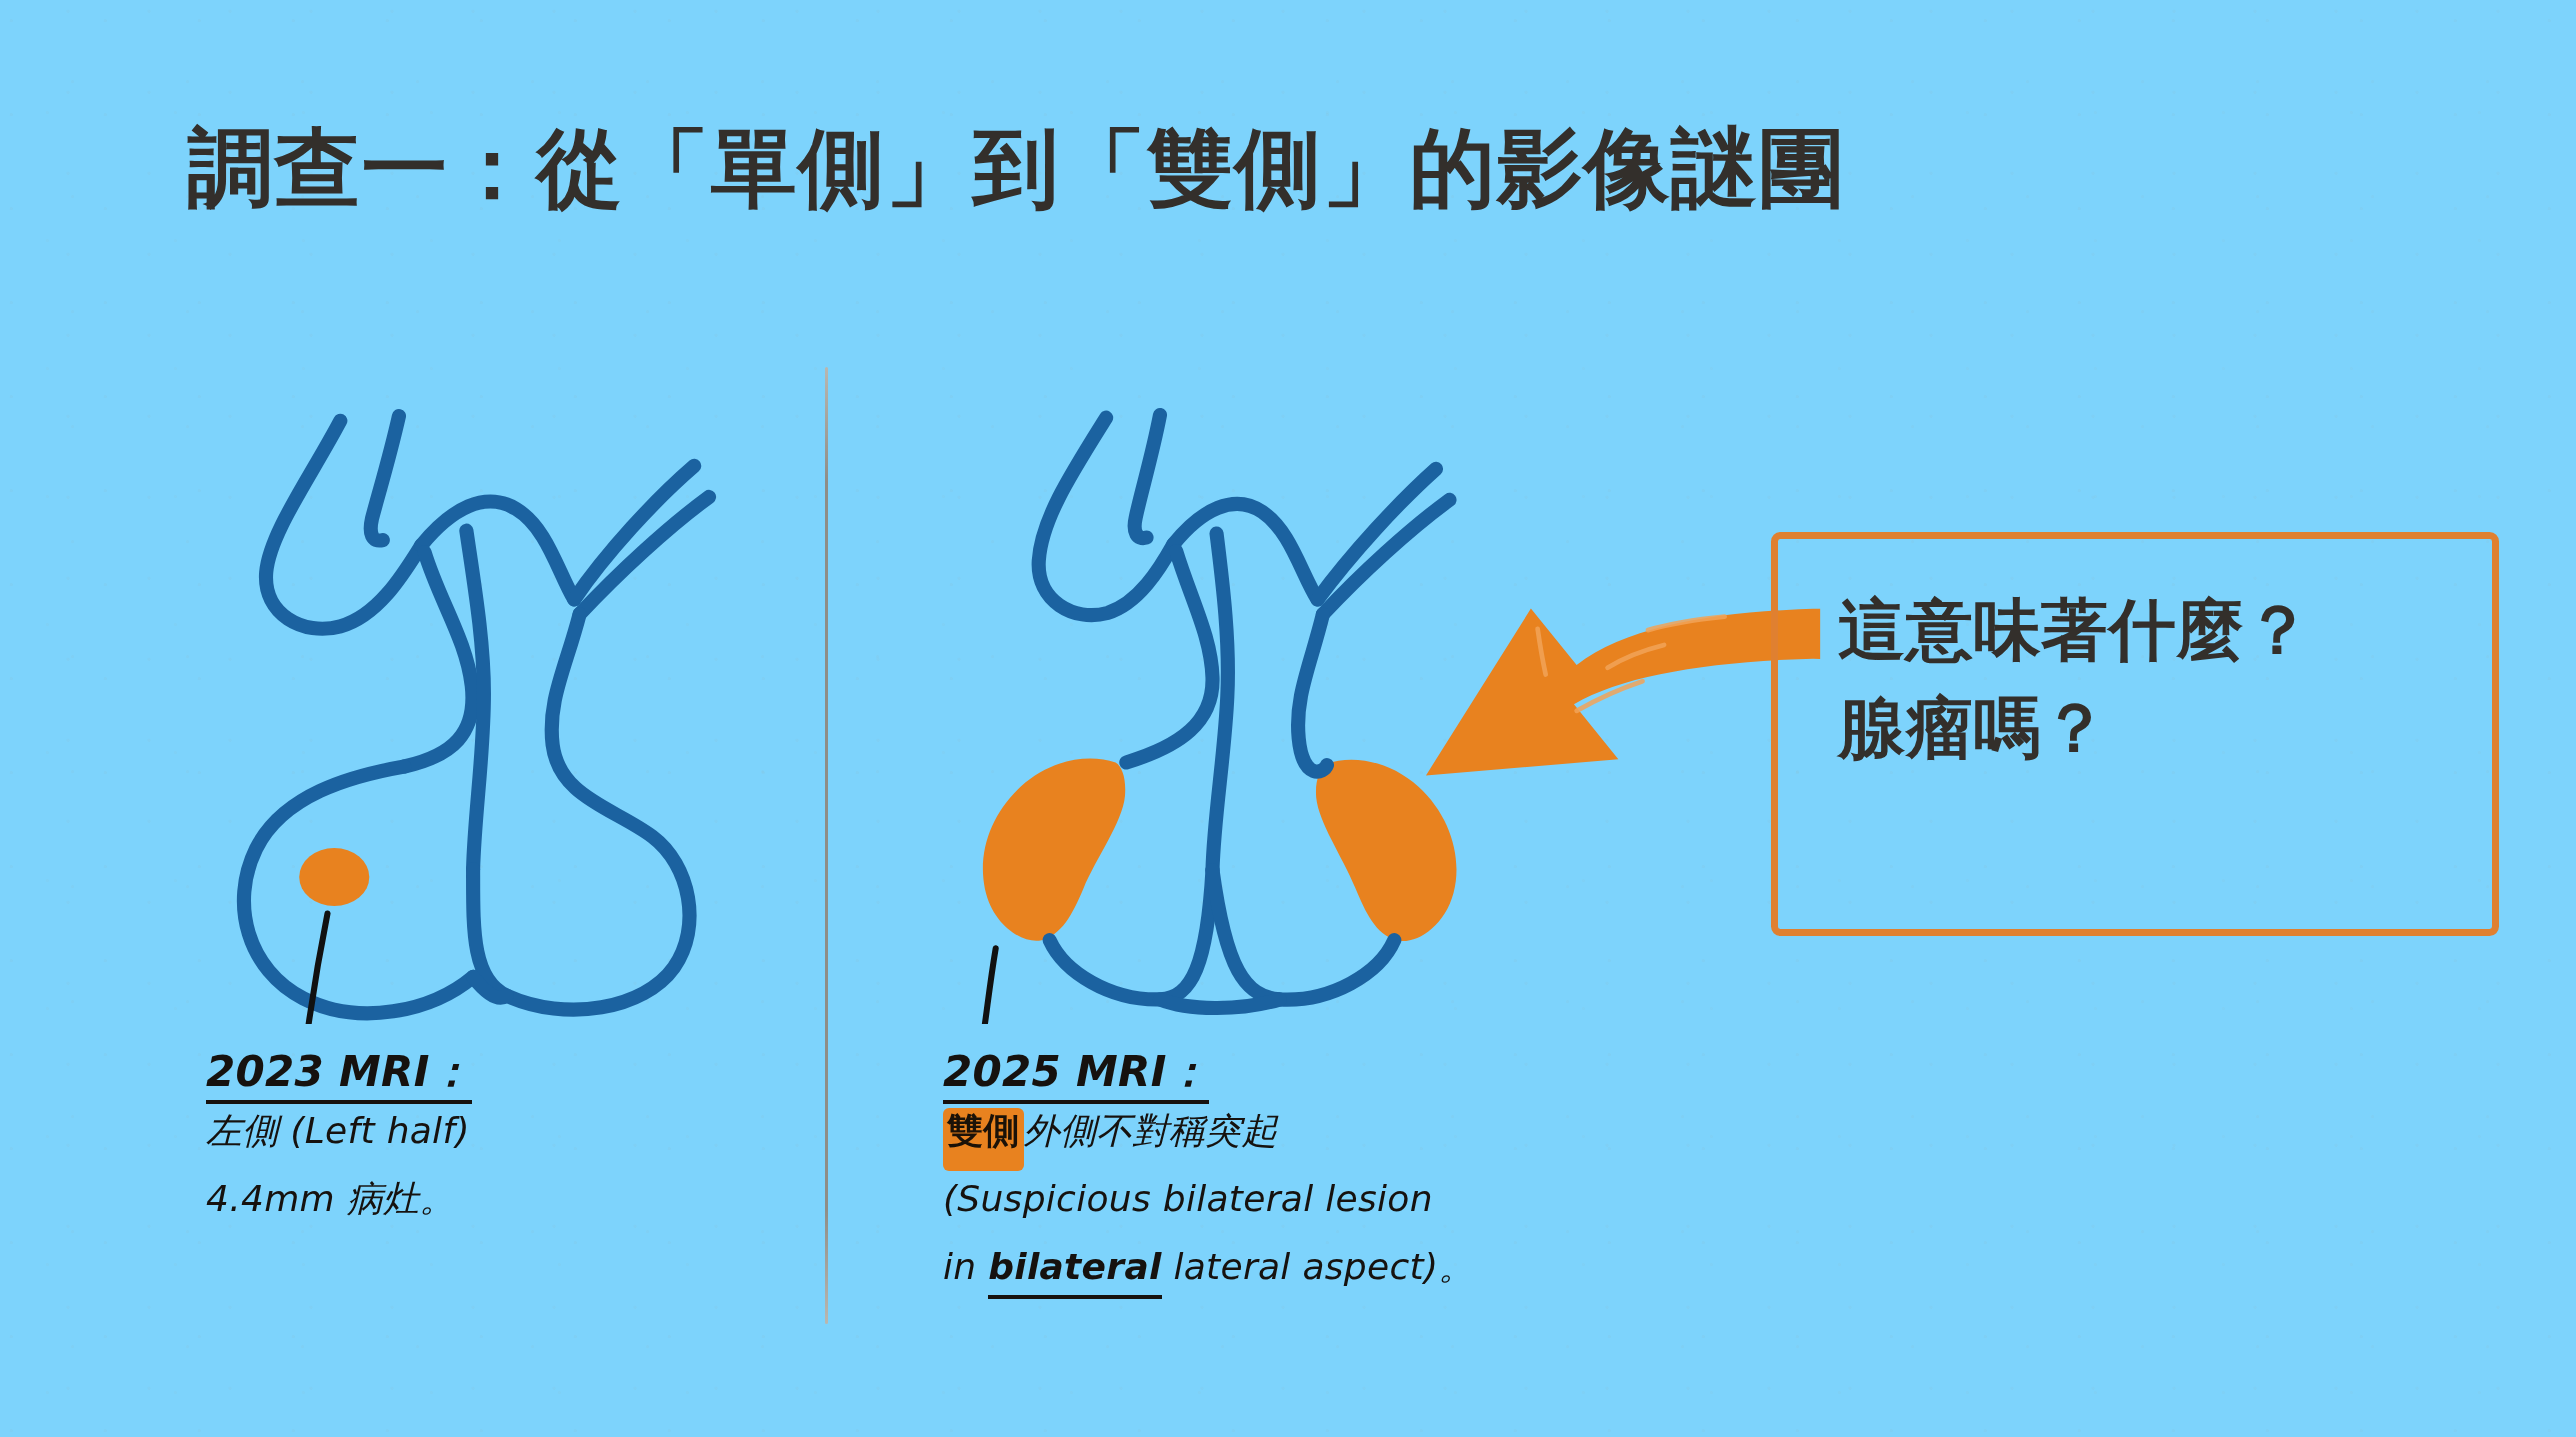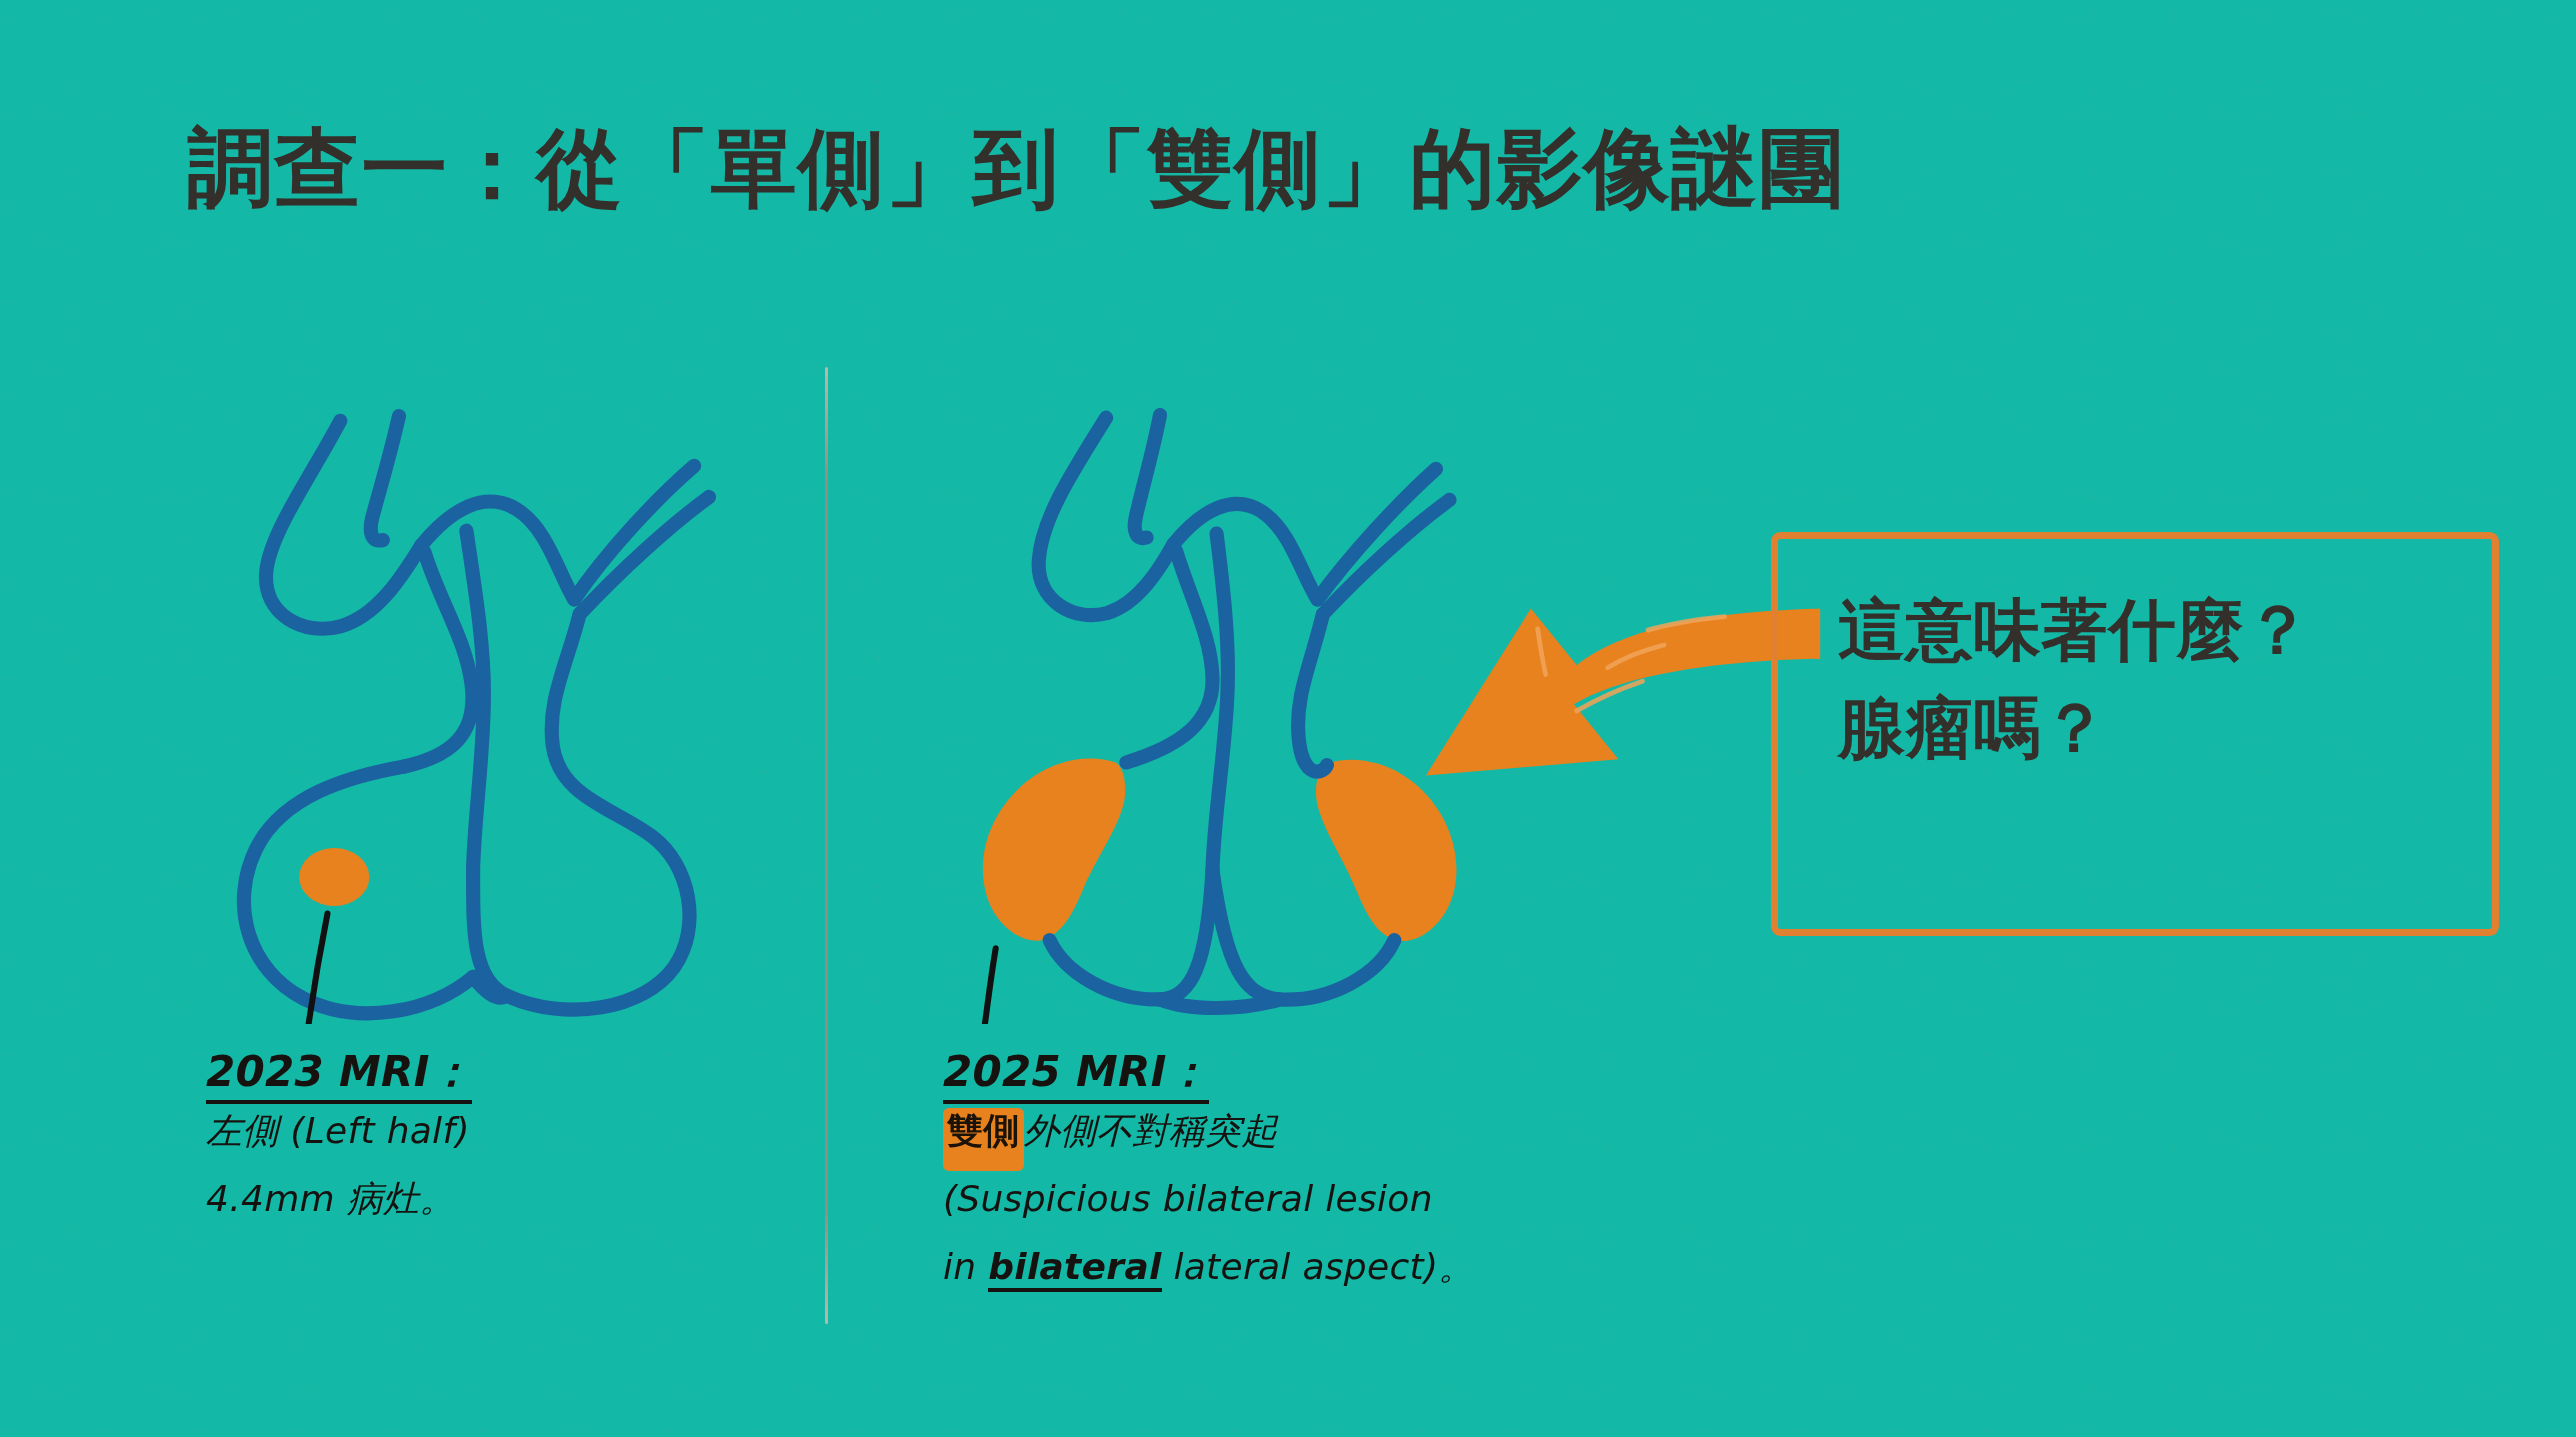--- a/index.html
+++ b/index.html
@@ -5,21 +5,21 @@
 <style>
   html, body {
     margin: 0;
     padding: 0;
     background: #f4f1e8;
   }
   .slide {
     position: relative;
     width: 2576px;
     height: 1438px;
-    background: #14b8a6;
+    background: #7dd3fc;
     overflow: hidden;
     font-family: "Liberation Sans", "DejaVu Sans", sans-serif;
   }
   
   .slide::before {
     content: "";
     position: absolute;
     inset: 0;
     pointer-events: none;
     background-image:
@@ -99,21 +99,21 @@
     background: #e8821f;
     border-radius: 6px;
     padding: 2px 4px 20px 4px;
     color: #1b1208;
     font-style: normal;
     font-weight: 700;
   }
   .bold-u {
     font-weight: 700;
     border-bottom: 4.7px solid #16120f;
-    padding-bottom: 1px;
+    padding-bottom: 8px;
   }
 
   
   .callout {
     position: absolute;
     left: 1771px;
     top: 532px;
     width: 728px;
     height: 404px;
     border: 7.4px solid #e08030;

